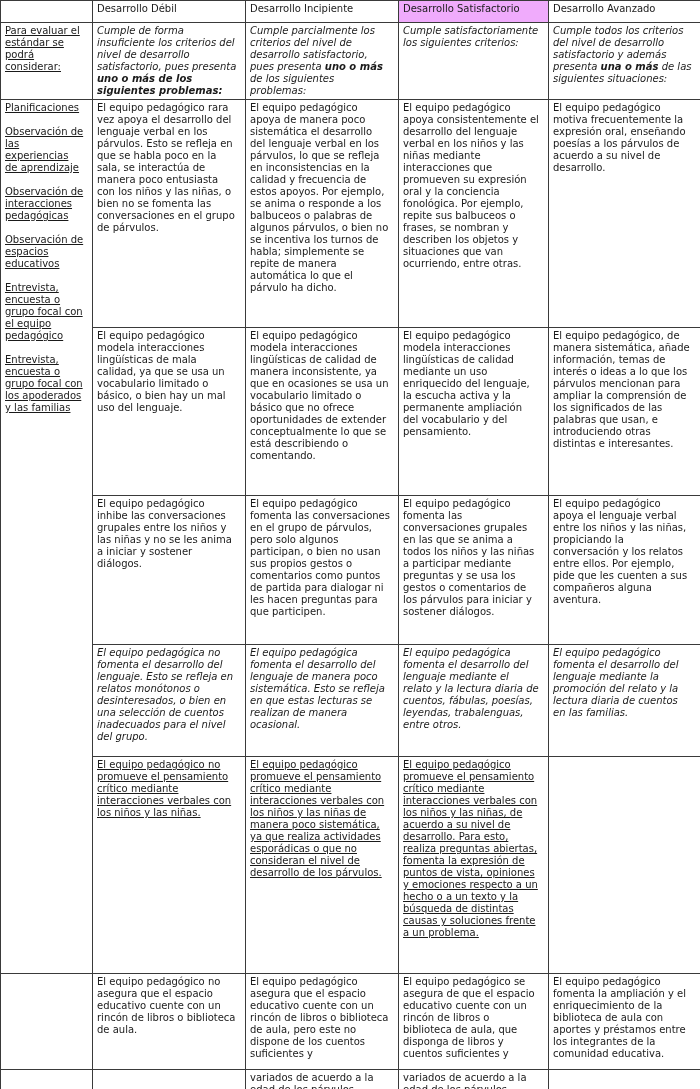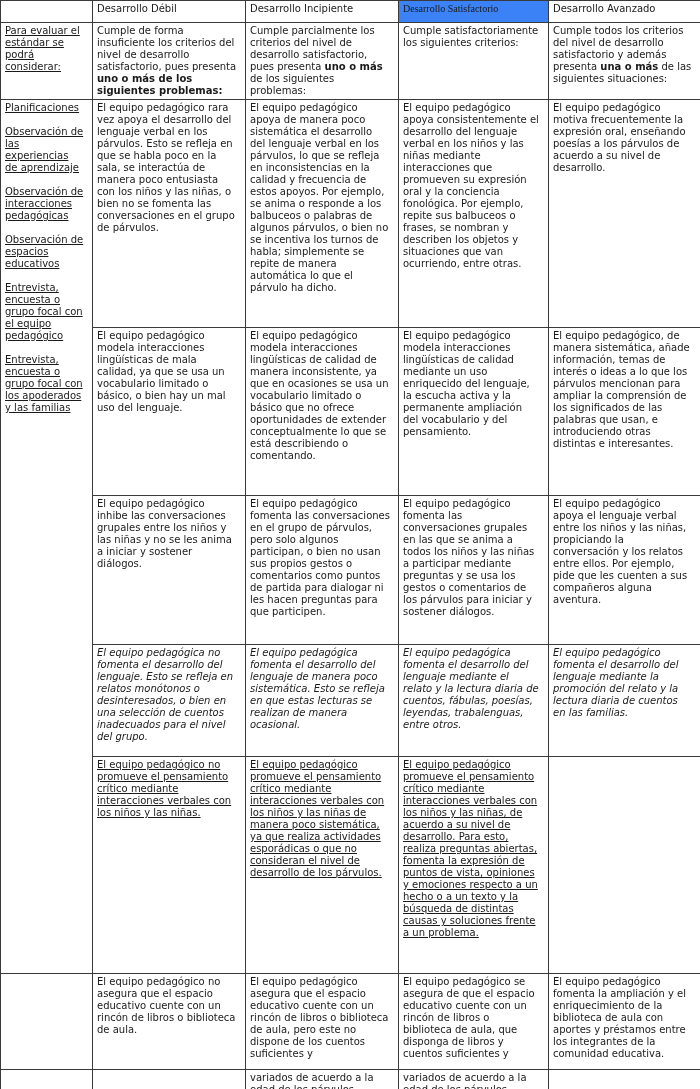--- a/index.html
+++ b/index.html
@@ -34,32 +34,33 @@
   tr.r6  { height: 96px; }
   tr.r7  { height: 34px; }
 
   th.hdr {
     font-size: 11.5px;
     text-align: center;
     vertical-align: middle;
     padding: 3px 2px;
     white-space: nowrap;
   }
-  th.hdr.sat-hdr { background: #3b82f6; font-family: Liberation Serif, serif; }
+  th.hdr.sat-hdr { background: #f0abfc; }
 
   td.sat { background: #e8e8e8; }
 
   td.guide-title {
     font-weight: bold;
     font-size: 10px;
     line-height: 12.5px;
     padding-top: 4px;
     text-decoration: underline;
   }
   td.crit {
+    font-style: italic;
     font-size: 9.5px;
     line-height: 11.5px;
     padding-top: 4px;
     margin-top: 17px;
   }
   td.methods { font-size: 10px; line-height: 12px; padding-top: 4px; text-decoration: underline; }
   td.methods p { margin: 0 0 12px 0; }
   td.body-cell { padding-top: 3px; }
 </style>
 </head>

